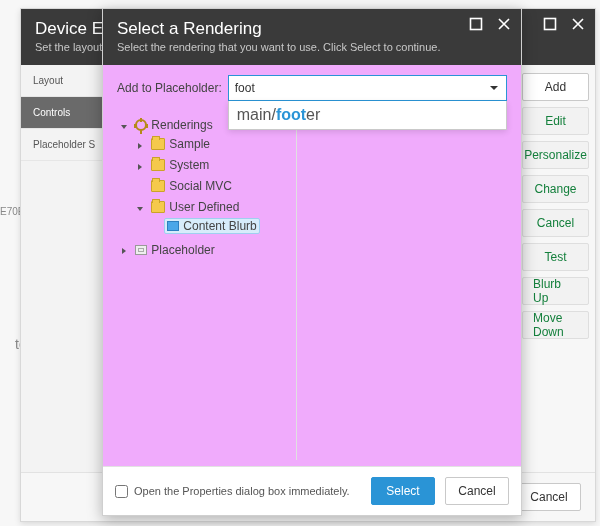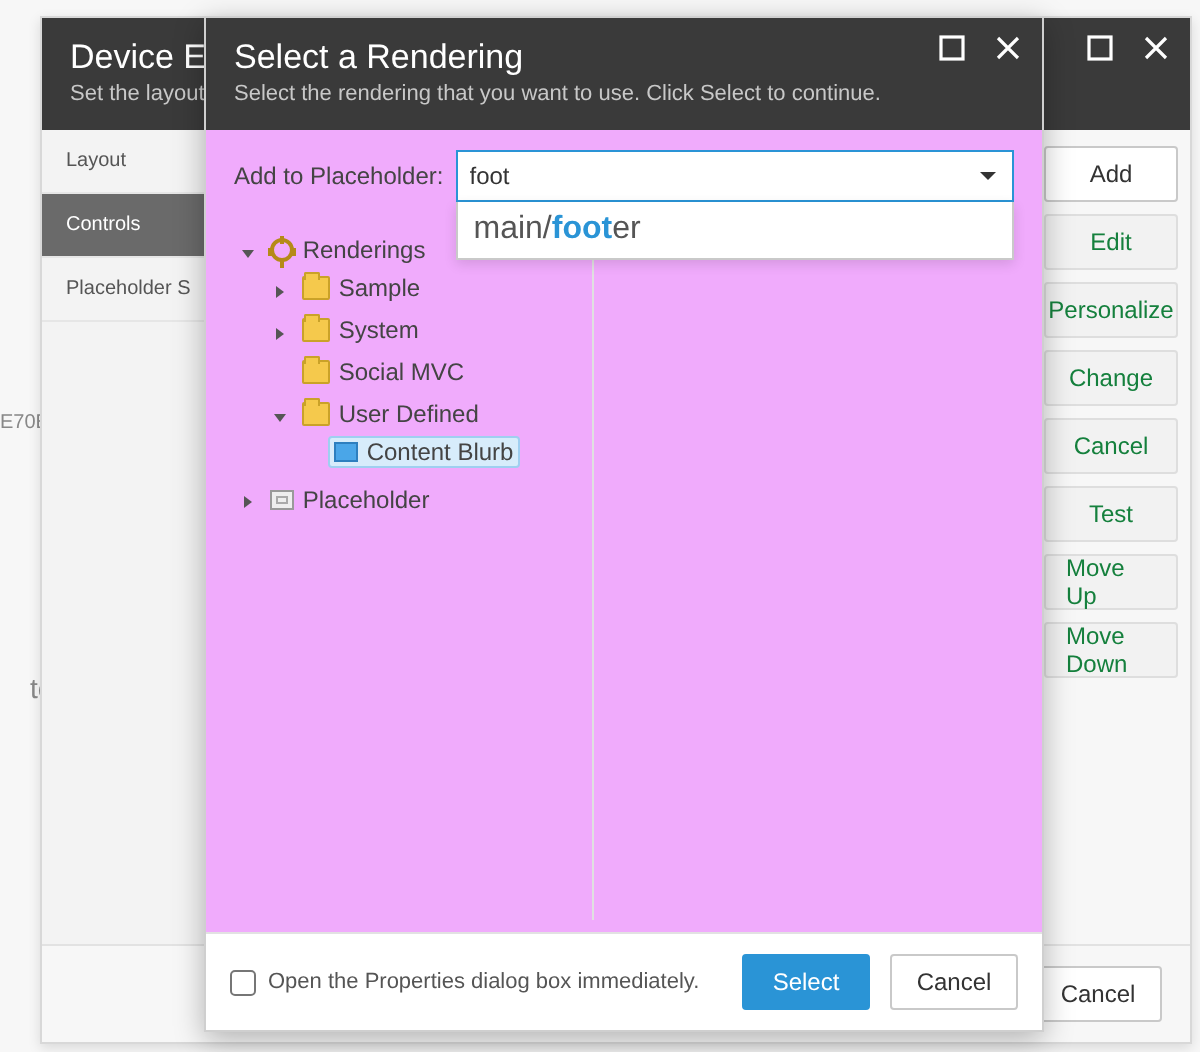--- a/index.html
+++ b/index.html
@@ -120,21 +120,21 @@
       <div class="tab">Placeholder S</div>
     </div>
     <div class="center"></div>
     <div class="right">
       <div class="btn">Add</div>
       <div class="btn disabled">Edit</div>
       <div class="btn disabled">Personalize</div>
       <div class="btn disabled">Change</div>
       <div class="btn disabled">Cancel</div>
       <div class="btn disabled">Test</div>
-      <div class="btn disabled">Move Up</div>
+      <div class="btn disabled">Blurb Up</div>
       <div class="btn disabled">Move Down</div>
     </div>
   </div>
   <div class="footer">
     <div class="btn">Cancel</div>
   </div>
 </div>
 
 <div class="front-dialog">
   <div class="hdr">

